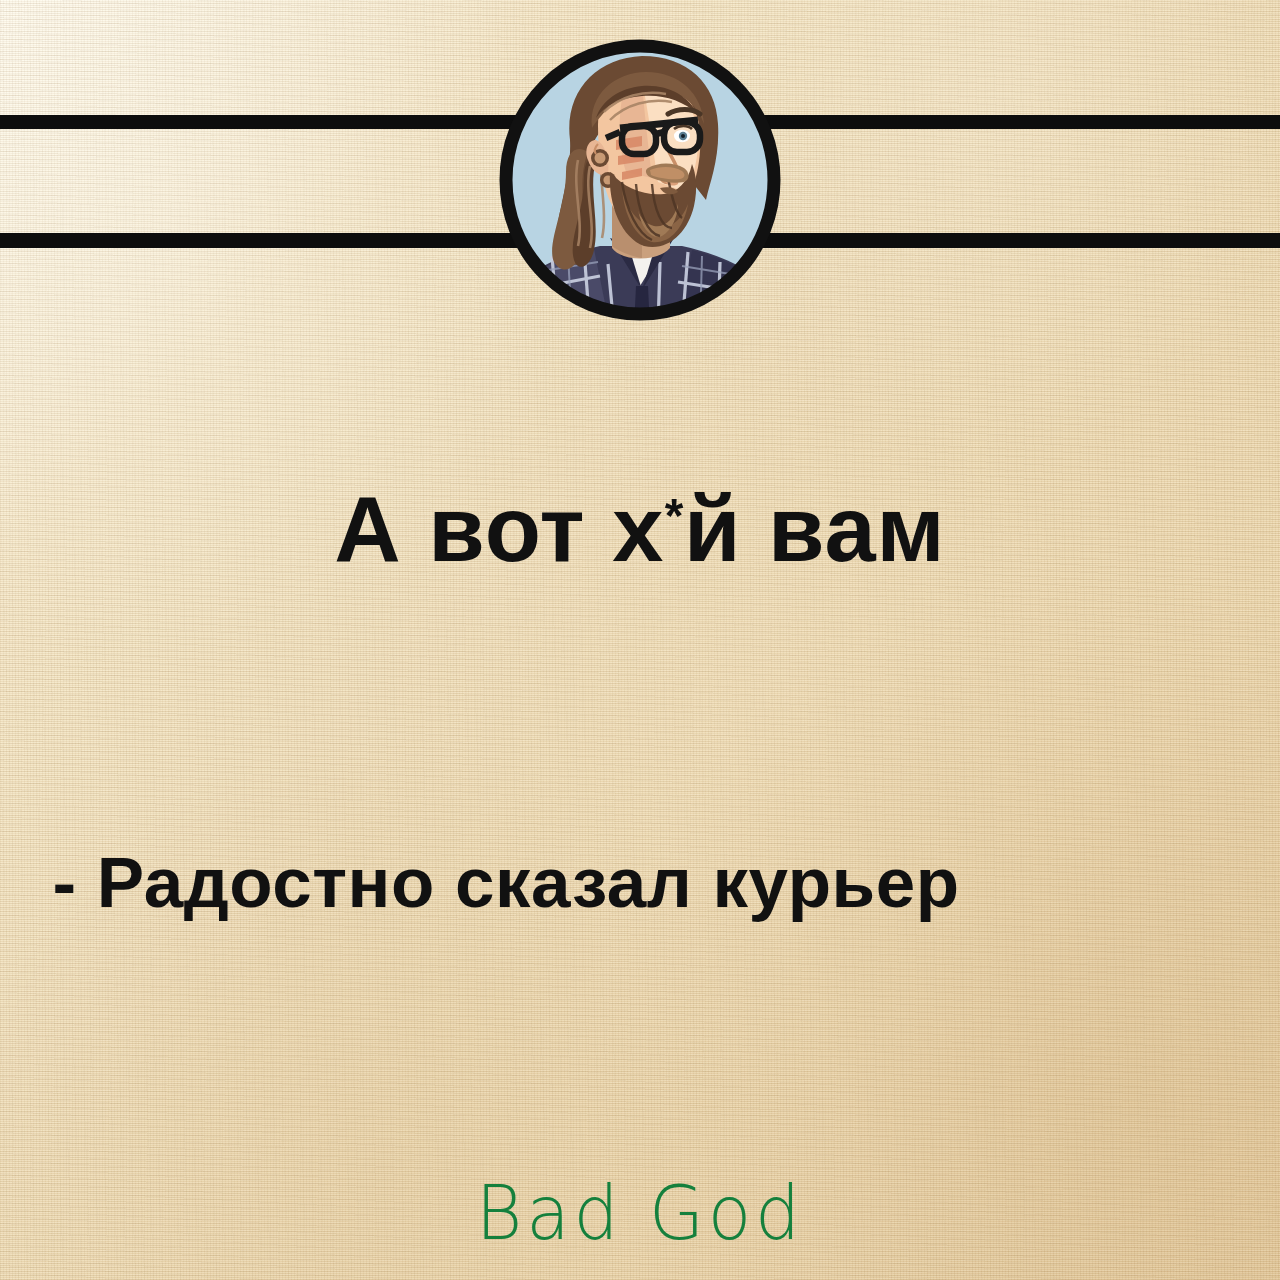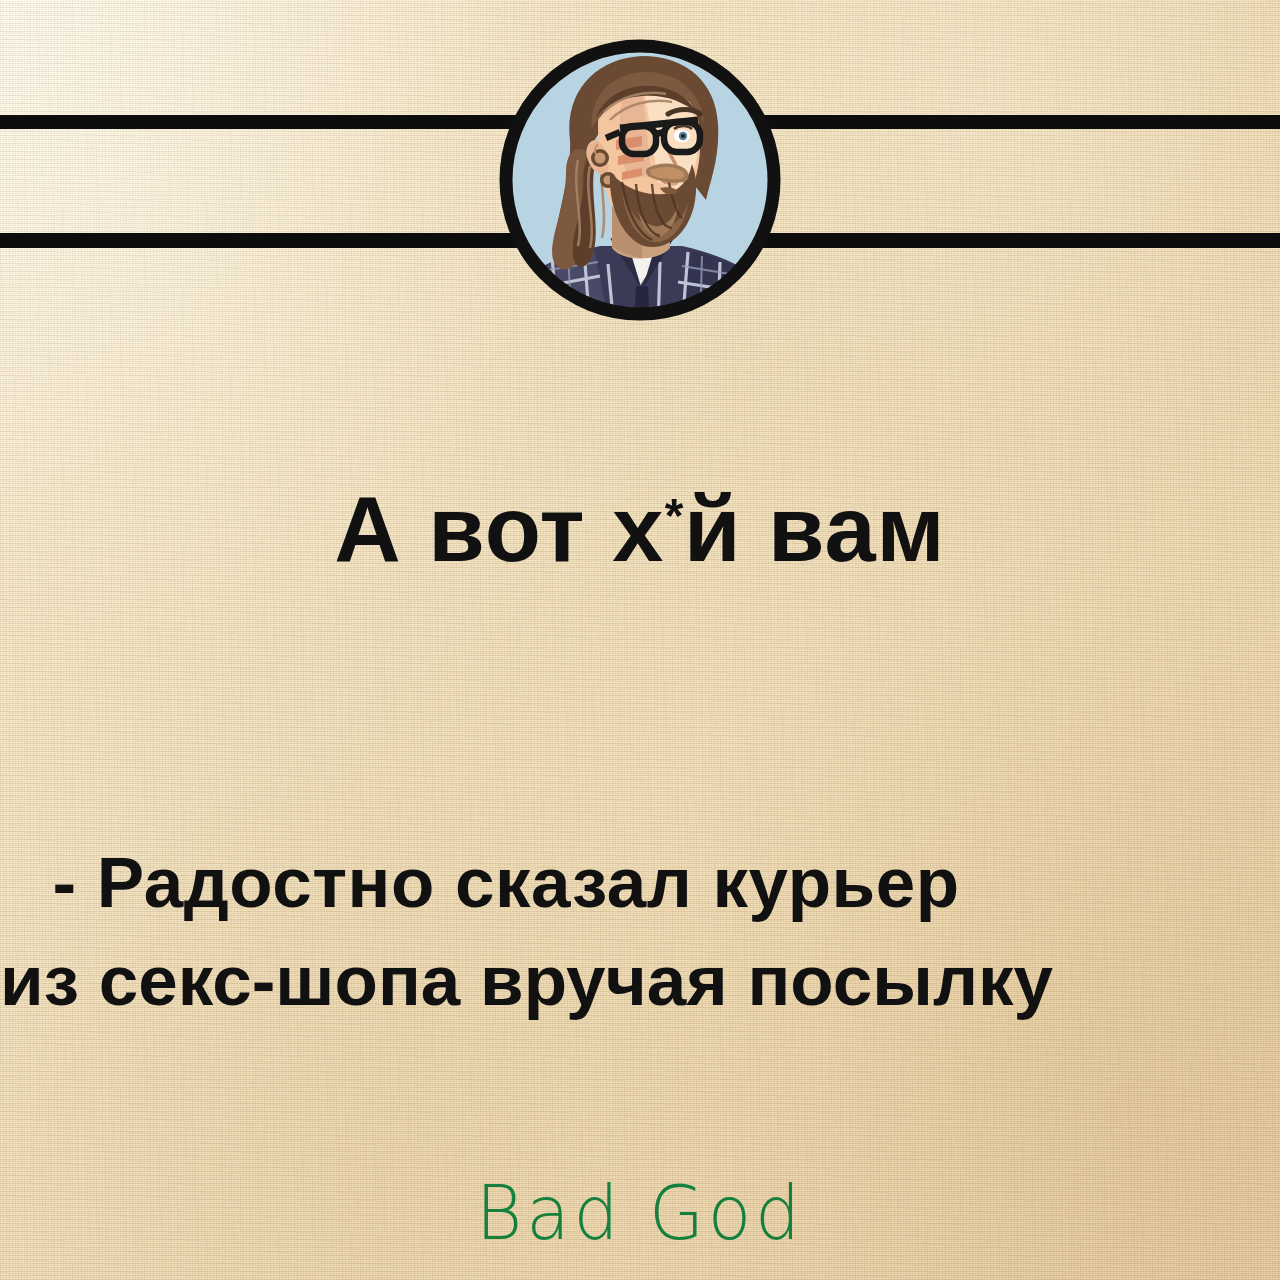--- a/index.html
+++ b/index.html
@@ -312,20 +312,19 @@
       </g>
 
       <circle cx="148" cy="148" r="134" fill="none" stroke="#111111" stroke-width="13"></circle>
     </svg>
   </div>
 
   <div class="headline"><span>А вот х</span><span class="star">*</span><span>й вам</span></div>
 
   <div class="body-block">
     <div class="body-line body-line-1">- Радостно сказал курьер</div>
-    <div class="body-line body-line-2">из секс-шопа вручая посылку</div>
   </div>
 
   <div class="watermark">
     <span class="watermark-text">Bad God</span>
   </div>
 
 </div>
 
 </body></html>

